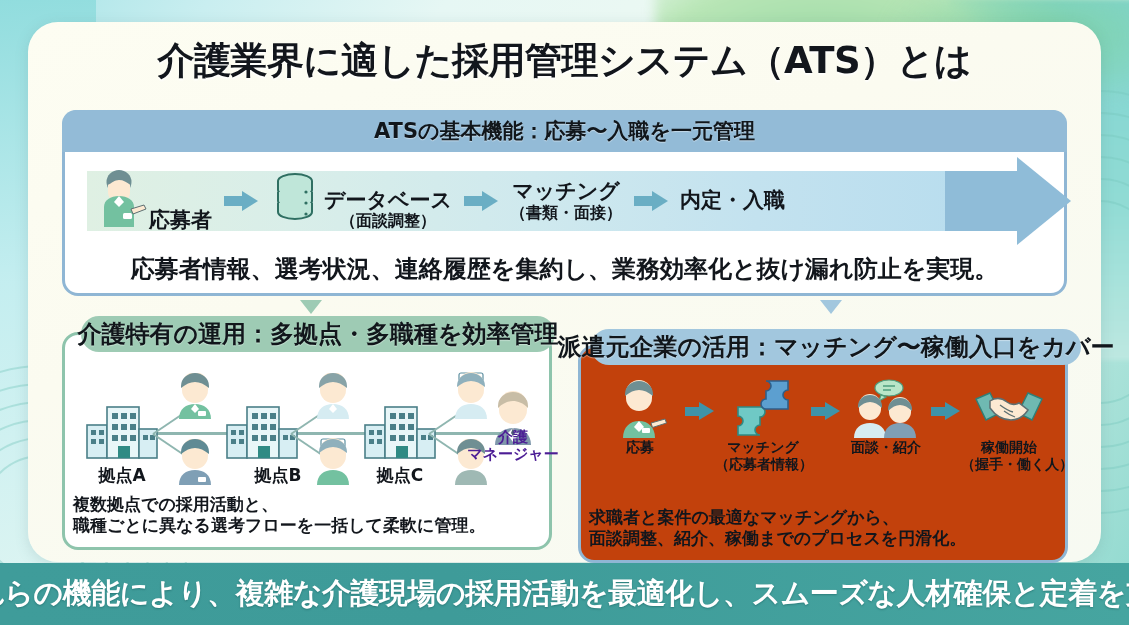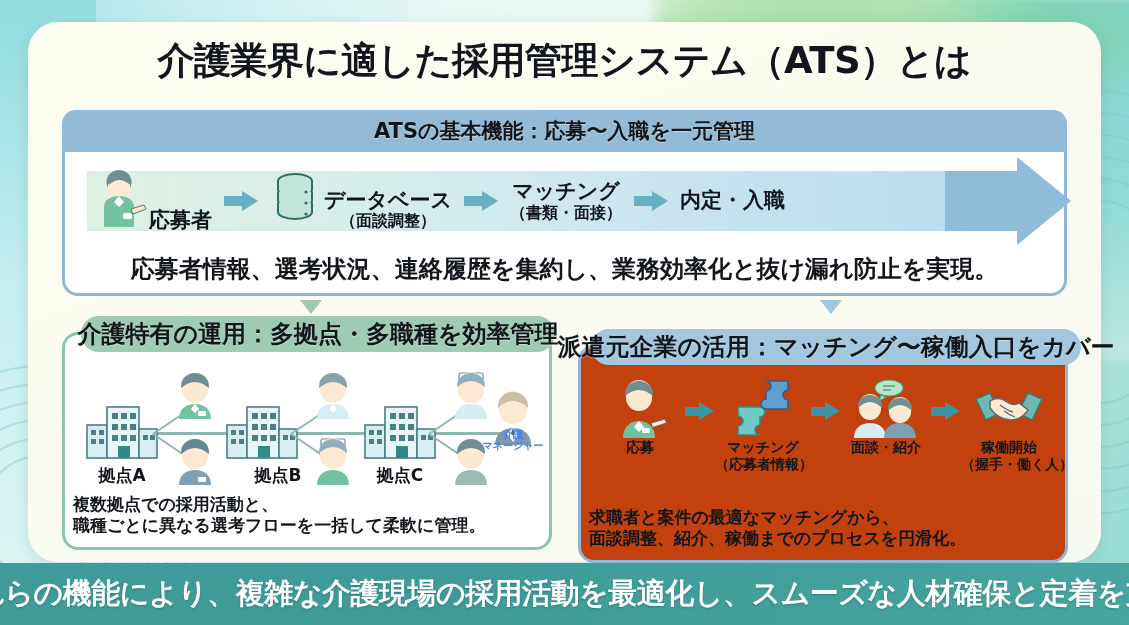--- a/index.html
+++ b/index.html
@@ -108,22 +108,22 @@
   .note2{position:absolute;left:8px;right:8px;bottom:10px;
     font-size:17px;font-weight:bold;color:#12161c;line-height:1.28;}
 
   
   .net{position:absolute;left:10px;top:34px;width:470px;height:120px;}
   .net-line{position:absolute;left:18px;top:63px;width:420px;height:3px;background:#8fb6b0;}
   .bldg{position:absolute;bottom:26px;width:74px;}
   .bldg-label{position:absolute;bottom:2px;width:86px;text-align:center;
     font-size:17px;font-weight:bold;color:#12161c;white-space:nowrap;}
   .person{position:absolute;width:40px;}
-  .plabel{position:absolute;width:96px;text-align:center;font-size:10px;font-weight:bold;
-    color:#3b82f6;line-height:1.1;white-space:nowrap;}
+  .plabel{position:absolute;width:96px;text-align:center;font-size:15px;font-weight:bold;
+    color:#4c1d95;line-height:1.1;white-space:nowrap;}
   .spoke{position:absolute;height:2px;background:#8fb6b0;transform-origin:0 50%;}
 
   
   .rflow{position:absolute;left:14px;top:30px;width:462px;height:118px;
     display:flex;align-items:flex-start;justify-content:space-between;}
   .r-item{width:96px;text-align:center;}
   .r-ico{height:62px;display:flex;align-items:center;justify-content:center;}
   .r-lab{font-size:14px;font-weight:bold;color:#12161c;line-height:1.12;white-space:nowrap;}
   .r-sub{font-size:14px;font-weight:bold;color:#12161c;white-space:nowrap;}
   .arw2{width:30px;height:18px;position:relative;margin-top:24px;flex:none;}

